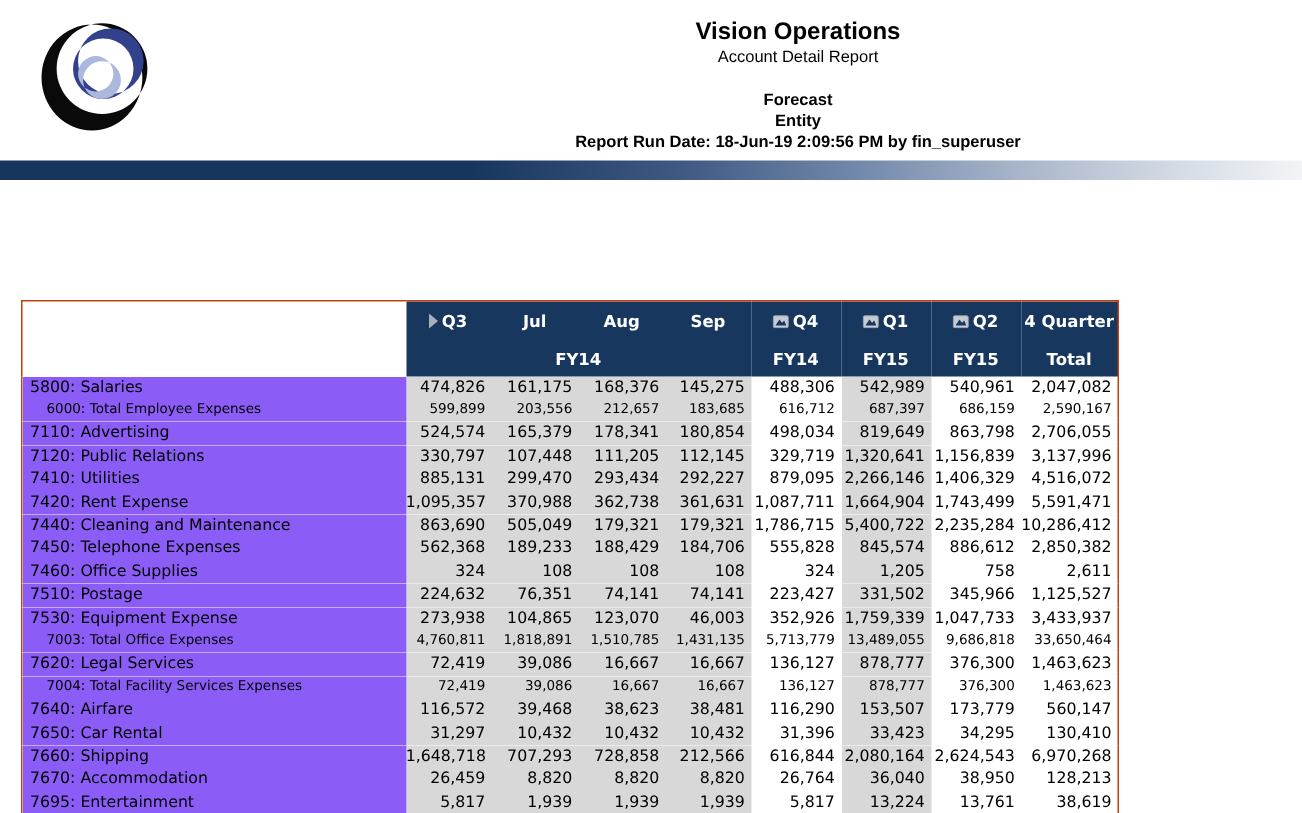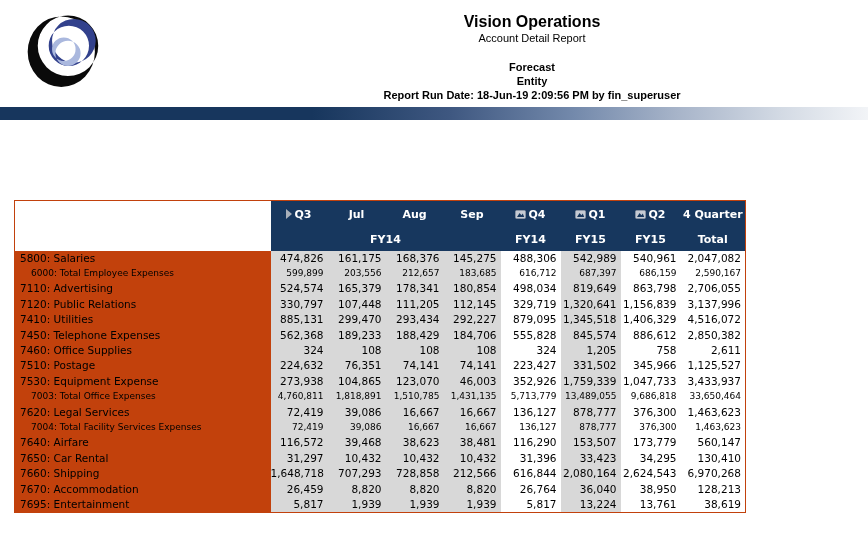--- a/index.html
+++ b/index.html
@@ -27,21 +27,21 @@
 
   th.navy { background:#17375E; color:#fff; font-size:11px; font-weight:bold;
             text-align:center; vertical-align:middle;
             border:2px solid #fff; border-top:none; }
   tr.prow th.navy { height:27px; }
   tr.yrow th.navy { height:23px; }
   th.spacer { background:#fff; border-right:1px solid #9b9b9b; border-bottom:1px solid #d2d2d2; }
 
   td { height:15.4px; line-height:15.4px; font-size:10.5px; color:#000;
        white-space:nowrap; overflow:hidden; }
-  td.lab { text-align:left; padding-left:5px; background:#c2410c;
+  td.lab { text-align:left; padding-left:5px; background:#8b5cf6;
            border-right:1px solid #9b9b9b; border-bottom:1px solid #dcdcdc; }
   td.v   { text-align:right; padding-right:4px; }
   .c1,.c2,.c3,.c4,.c6 { background:#d8d8d8; }
   .c5,.c7,.c8 { background:#fff; }
   .c1,.c2,.c3 { border-right:1px solid #e9e9e9; border-bottom:1px solid #eeeeee; }
   .c4 { border-right:1px solid #b0b0b0; border-bottom:1px solid #eeeeee; }
   .c6 { border-right:1px solid #b0b0b0; border-bottom:1px solid #eeeeee; }
   .c5 { border-right:1px solid #b0b0b0; border-bottom:1px solid #c9c9c9; }
   .c7 { border-right:1px solid #c6c6c6; border-bottom:1px solid #c9c9c9; }
   .c8 { border-bottom:1px solid #c9c9c9; }
@@ -165,23 +165,45 @@
           <td class="v c7">1,156,839</td>
           <td class="v c8">3,137,996</td>
         </tr>
         <tr>
           <td class="lab">7410: Utilities</td>
           <td class="v c1">885,131</td>
           <td class="v c2">299,470</td>
           <td class="v c3">293,434</td>
           <td class="v c4">292,227</td>
           <td class="v c5">879,095</td>
-          <td class="v c6">1,345,518</td>
+          <td class="v c6">2,266,146</td>
           <td class="v c7">1,406,329</td>
           <td class="v c8">4,516,072</td>
+        </tr>
+        <tr>
+          <td class="lab">7420: Rent Expense</td>
+          <td class="v c1">1,095,357</td>
+          <td class="v c2">370,988</td>
+          <td class="v c3">362,738</td>
+          <td class="v c4">361,631</td>
+          <td class="v c5">1,087,711</td>
+          <td class="v c6">1,664,904</td>
+          <td class="v c7">1,743,499</td>
+          <td class="v c8">5,591,471</td>
+        </tr>
+        <tr>
+          <td class="lab">7440: Cleaning and Maintenance</td>
+          <td class="v c1">863,690</td>
+          <td class="v c2">505,049</td>
+          <td class="v c3">179,321</td>
+          <td class="v c4">179,321</td>
+          <td class="v c5">1,786,715</td>
+          <td class="v c6">5,400,722</td>
+          <td class="v c7">2,235,284</td>
+          <td class="v c8">10,286,412</td>
         </tr>
         <tr>
           <td class="lab">7450: Telephone Expenses</td>
           <td class="v c1">562,368</td>
           <td class="v c2">189,233</td>
           <td class="v c3">188,429</td>
           <td class="v c4">184,706</td>
           <td class="v c5">555,828</td>
           <td class="v c6">845,574</td>
           <td class="v c7">886,612</td>

